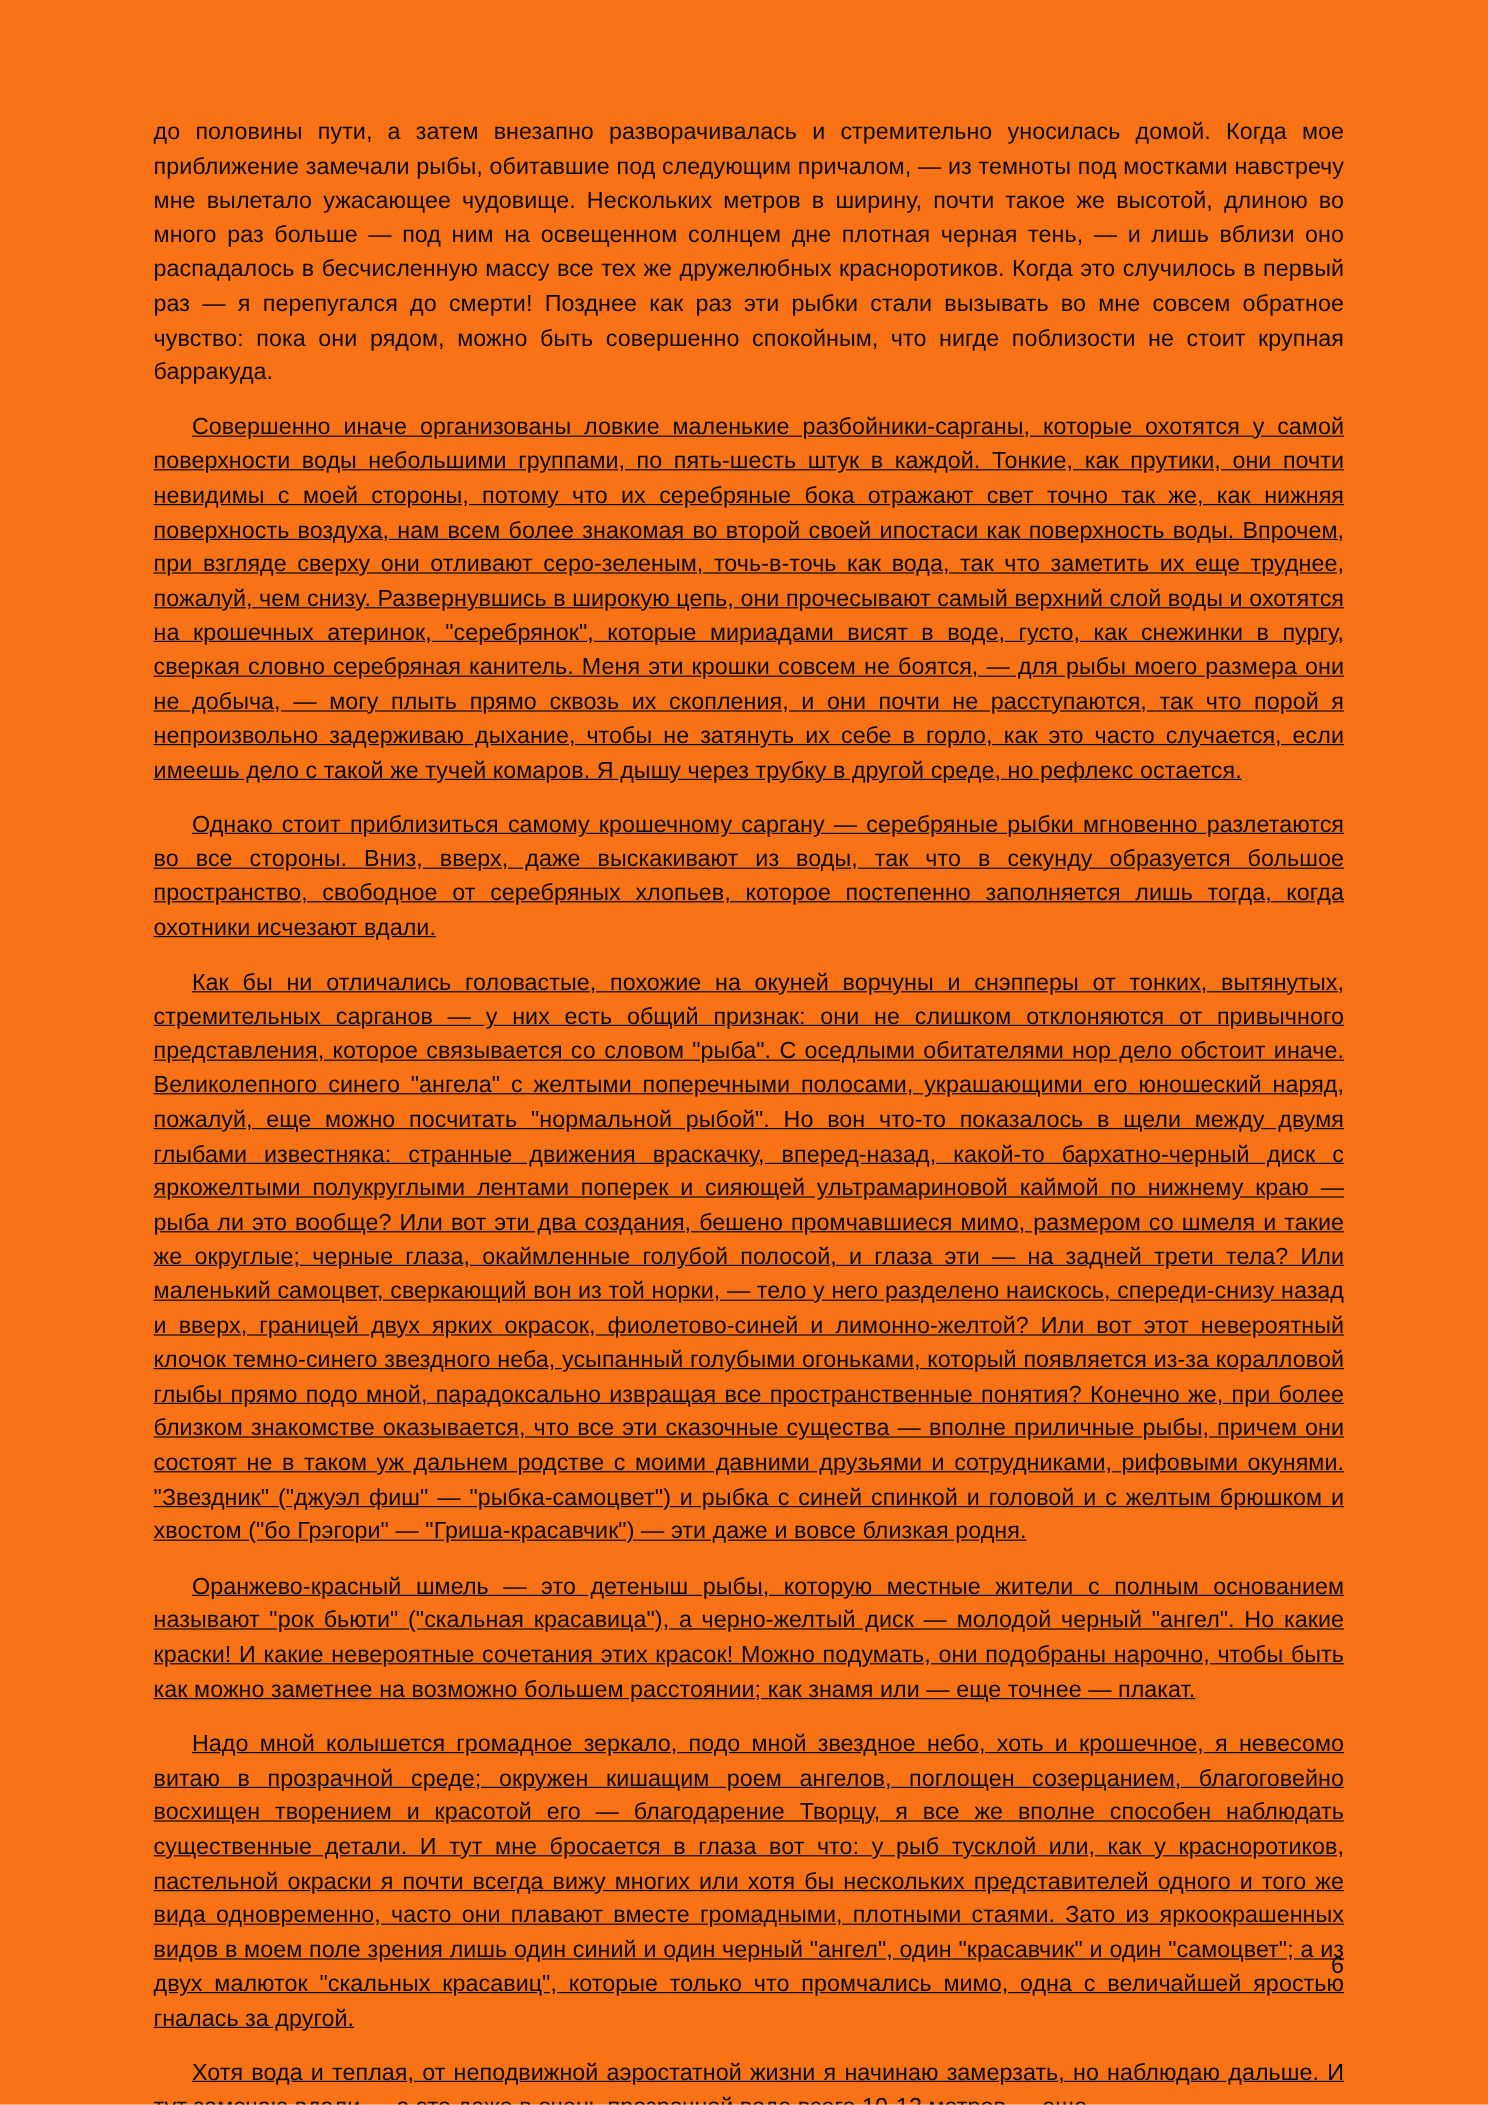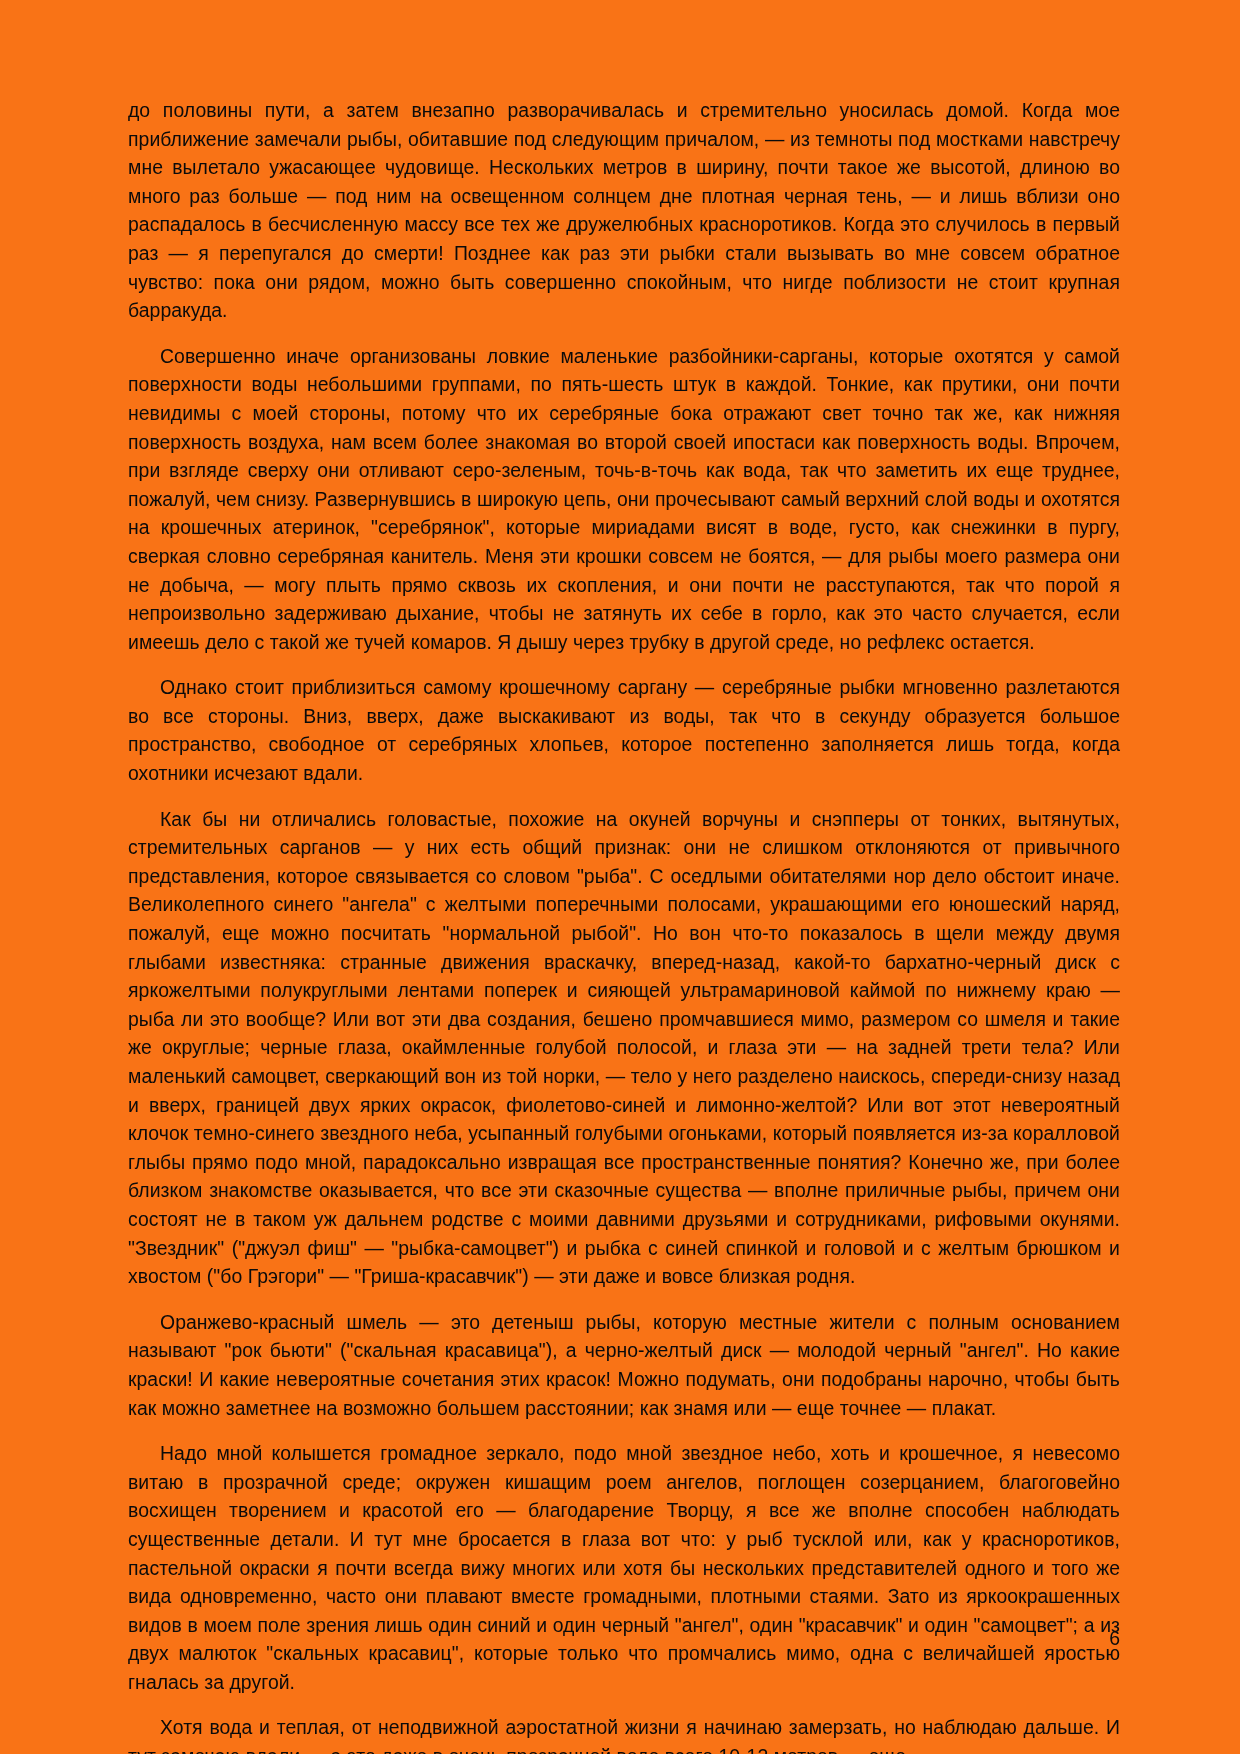--- a/index.html
+++ b/index.html
@@ -31,20 +31,21 @@
     color: #0b0b0b;
     text-align: justify;
     text-justify: inter-word;
     letter-spacing: 0.05px;
     word-spacing: 0px;
     hyphens: none;
     -webkit-font-smoothing: none;
   }
   .para.indent {
     text-indent: 32px;
+    text-decoration: underline;
   }
   .para.last {
     margin-bottom: 0;
   }
   
   .page-number {
     position: absolute;
     left: 0;
     top: 1626px;
     width: 1120px;

